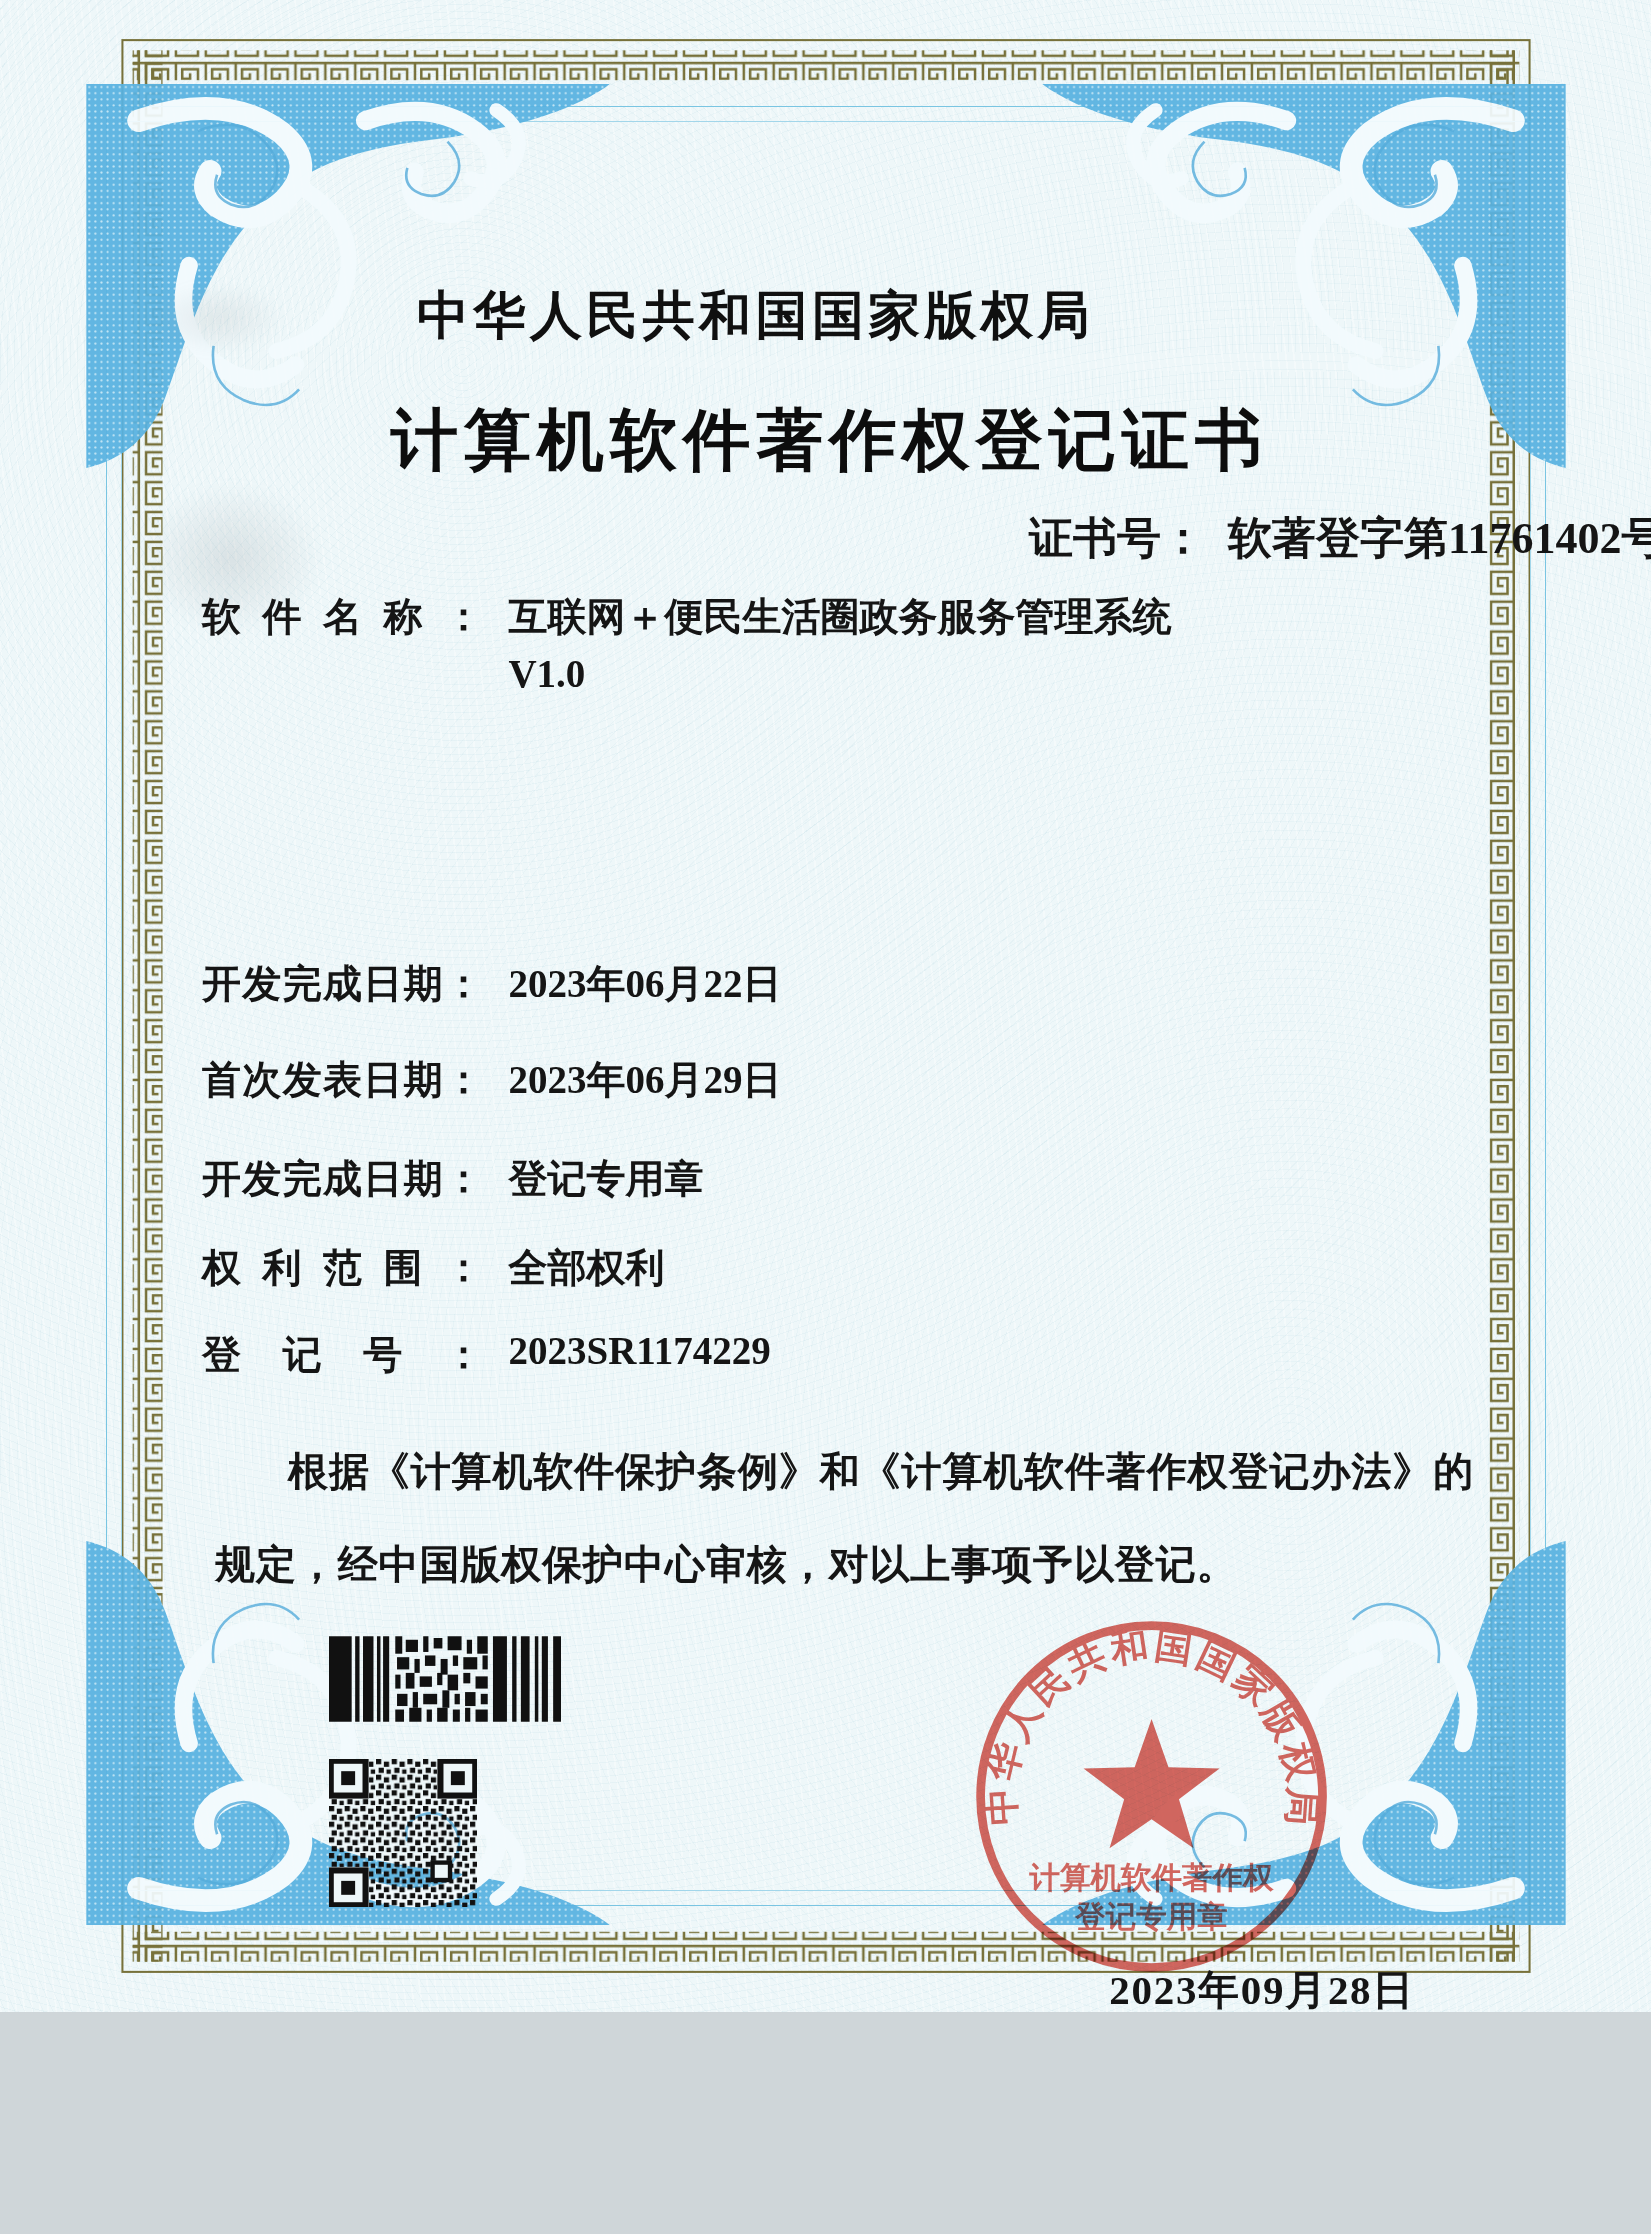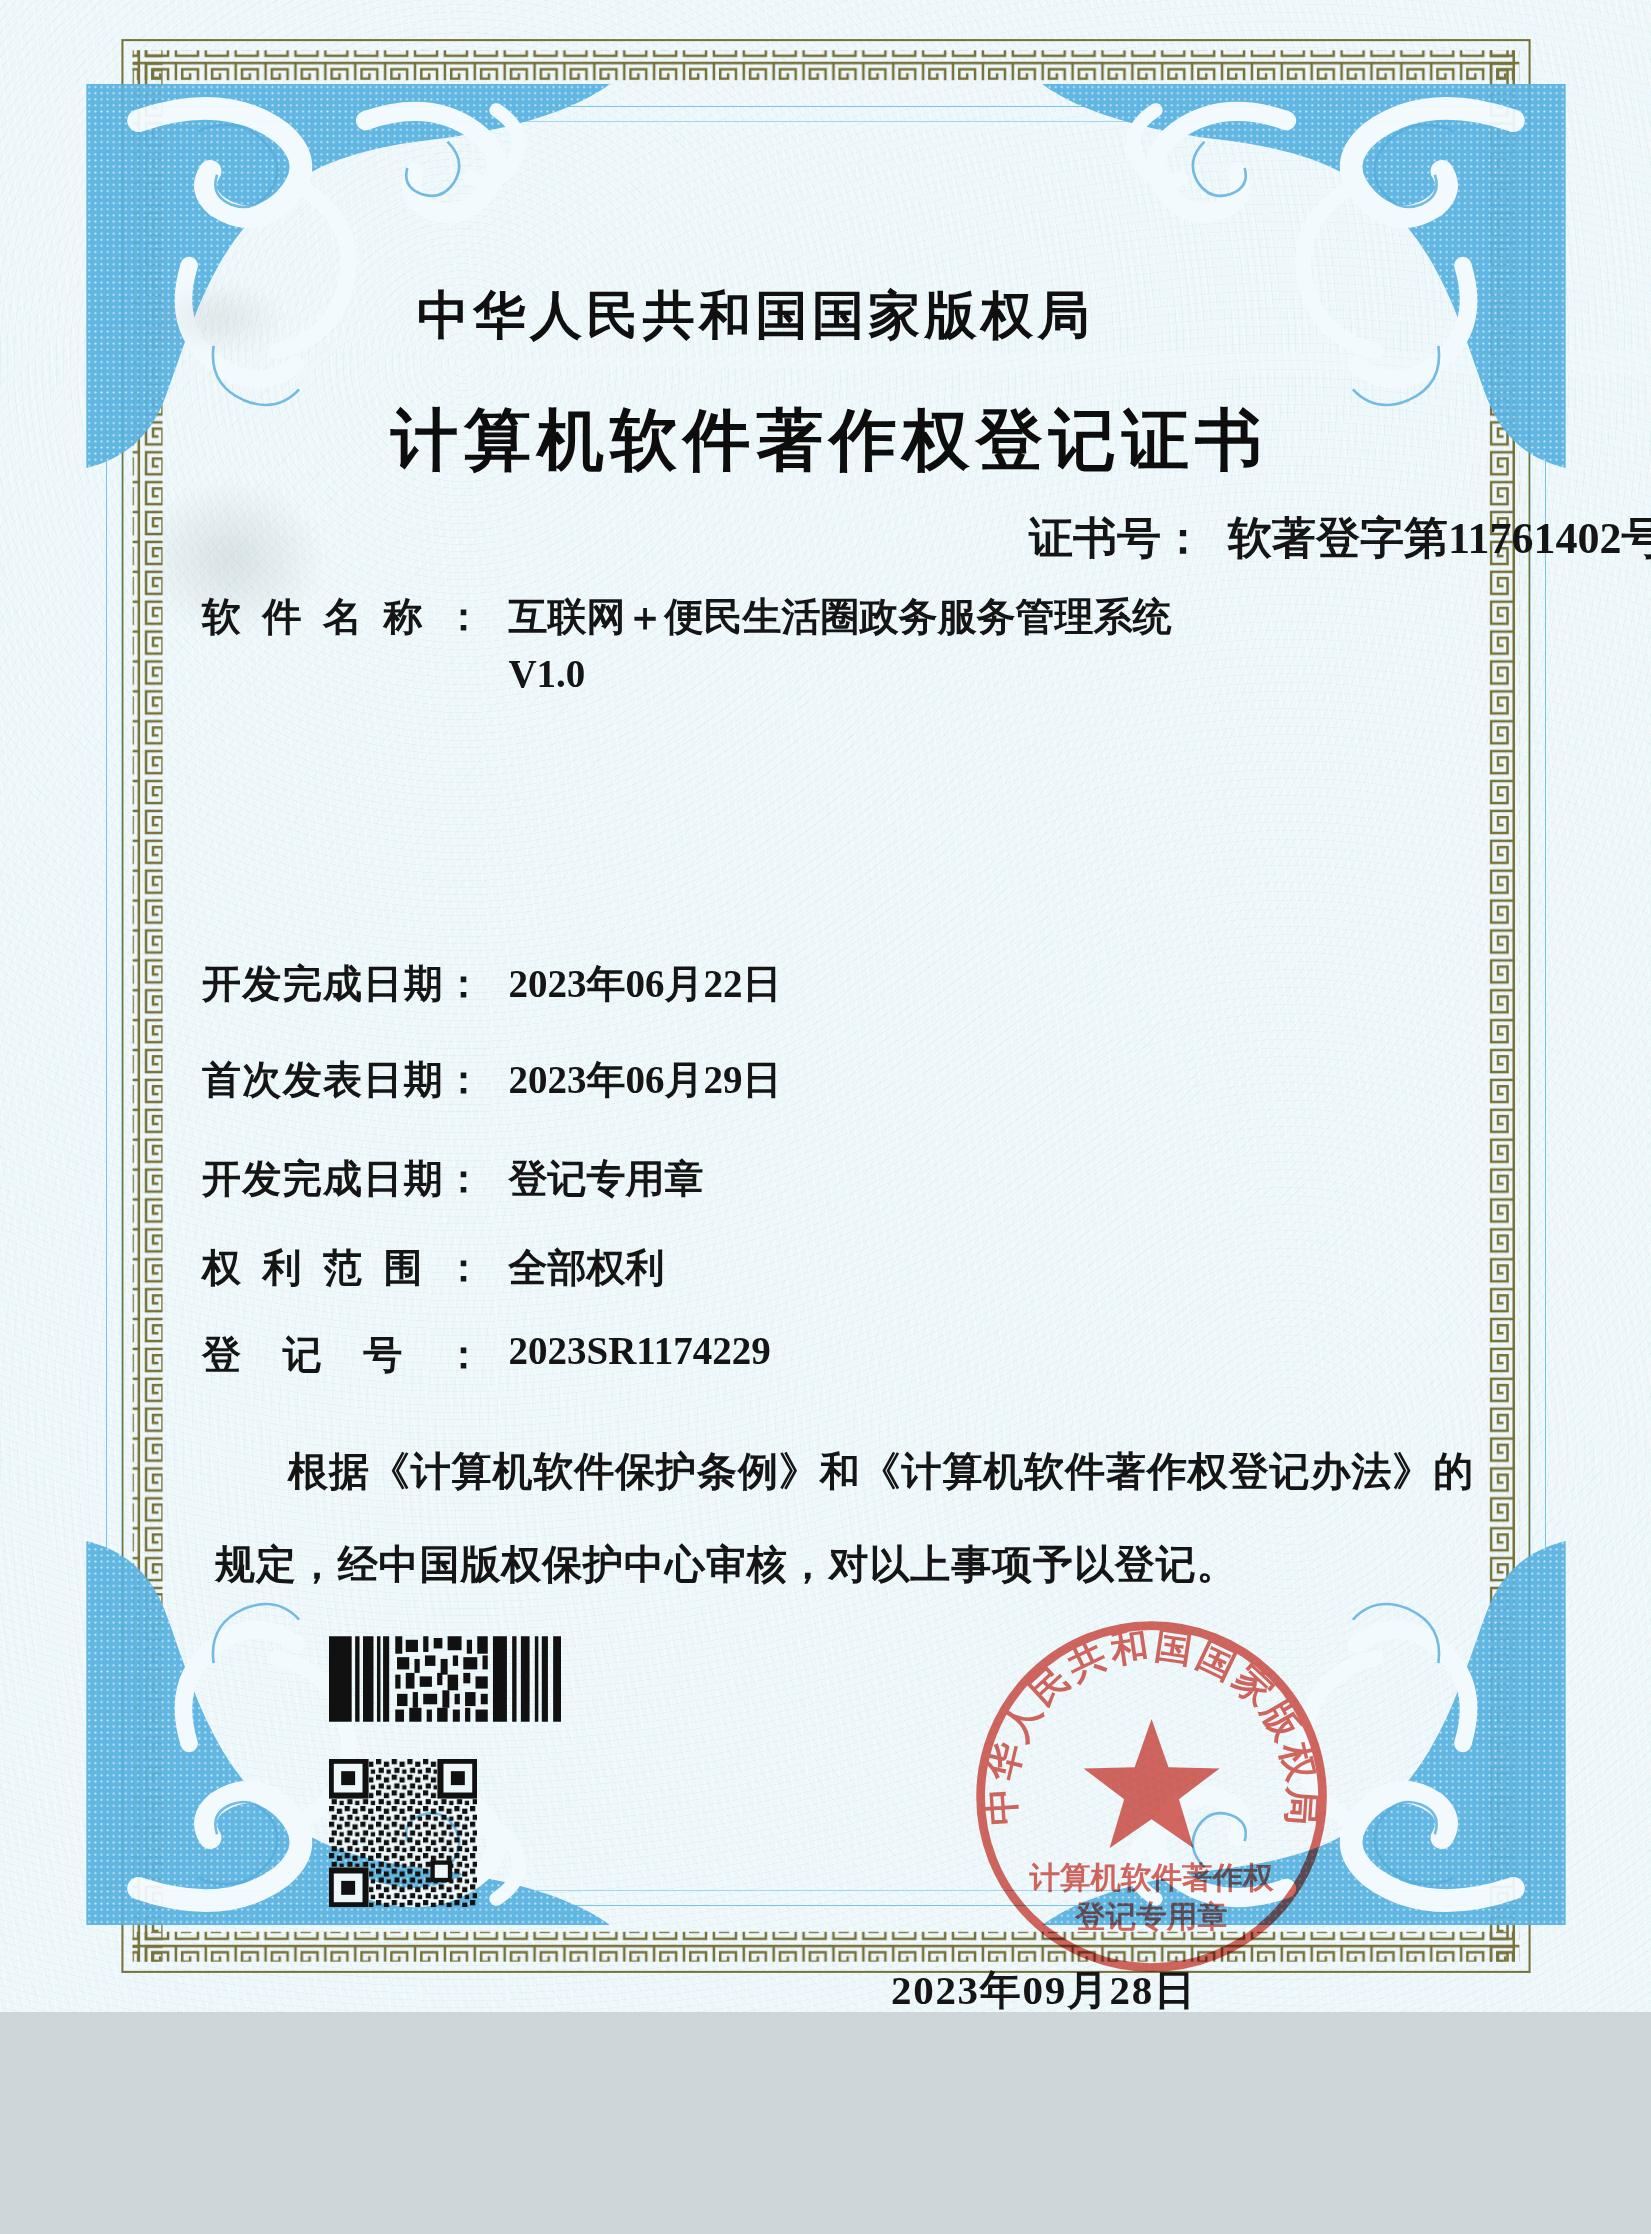--- a/index.html
+++ b/index.html
@@ -46,21 +46,21 @@
   .val2{display:block;margin-top:7px;}
   
   .stmt{position:absolute;font-size:40px;font-weight:700;white-space:nowrap;letter-spacing:0.9px;}
   .s1{left:288px;top:1444px;}
   .s2{left:215px;top:1537px;}
   
   .barcode{left:329px;top:1636px;}
   .qrcode{left:329px;top:1759px;}
   
   .seal{left:971px;top:1616px;mix-blend-mode:multiply;}
-  .issue-date{left:891px;top:1963px;width:524px;text-align:left;
+  .issue-date{left:891px;top:1963px;width:524px;text-align:right;
     font-size:41px;font-weight:700;letter-spacing:1.7px;}
   
   .wm{position:absolute;border-radius:50%;filter:blur(6.1px);pointer-events:none;}
   .wm1{left:131px;top:476px;width:201px;height:166px;
     background:radial-gradient(ellipse at center,rgba(140,150,155,.22),transparent 65%);}
   .wm2{left:144px;top:279px;width:148px;height:79px;
     background:radial-gradient(ellipse at center,rgba(140,150,155,.16),transparent 65%);}
 </style>
 </head>
 <body>

